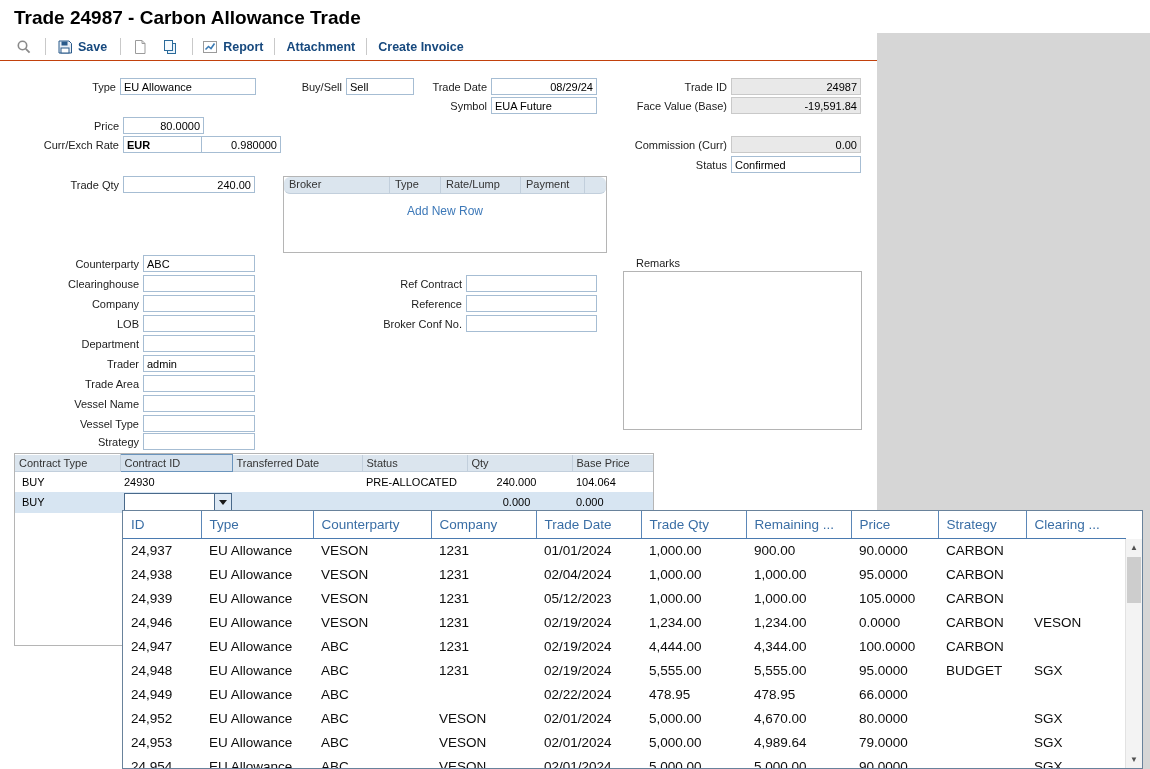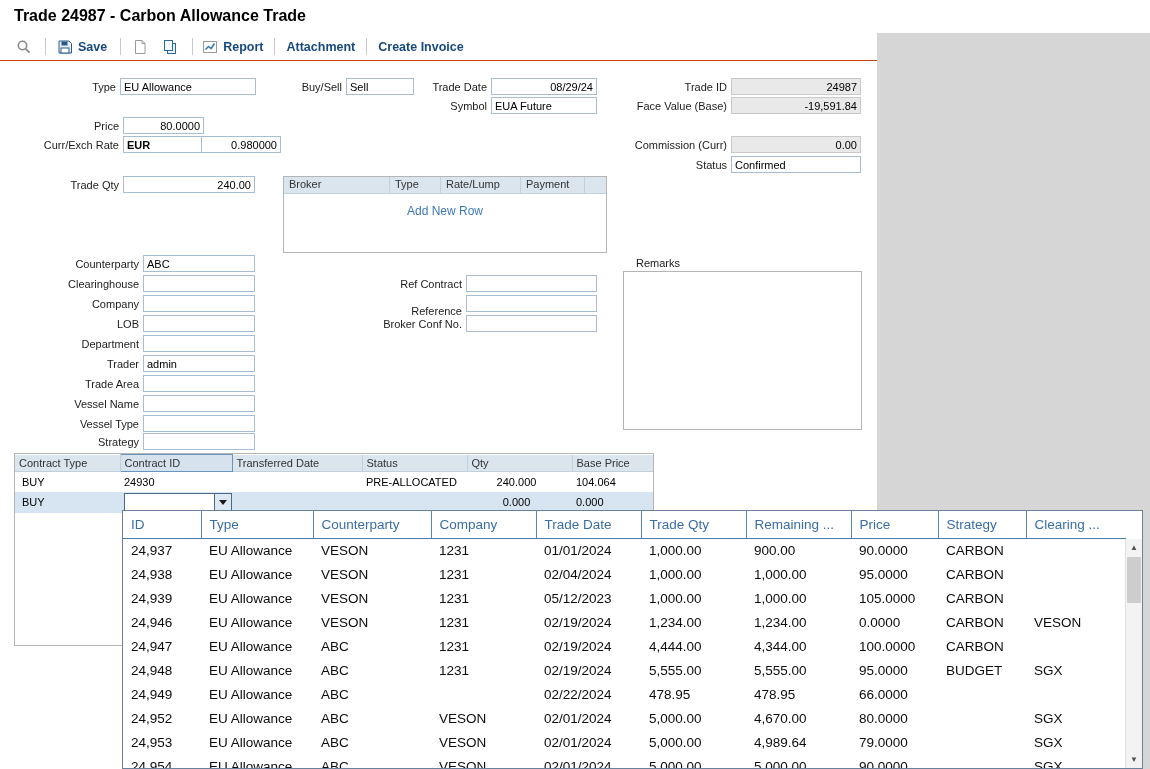--- a/index.html
+++ b/index.html
@@ -1,38 +1,38 @@
 <!DOCTYPE html>
 <html><head>
 <meta charset="utf-8">
 <style>
   * { margin:0; padding:0; box-sizing:border-box; }
   html,body { background:#fff; }
   body { width:1150px; height:769px; font-family:"Liberation Sans",sans-serif; }
   #screen { position:relative; width:1150px; height:769px; overflow:hidden; background:#fff; }
 
-  .page-title { position:absolute; left:14px; top:7px; font-size:16px; font-weight:bold; color:#000; white-space:nowrap; }
+  .page-title { position:absolute; left:14px; top:7px; font-size:19px; font-weight:bold; color:#000; white-space:nowrap; }
 
   .toolbar { position:absolute; left:0; top:33px; width:877px; height:28px; display:flex; align-items:center; border-bottom:1px solid #c2410c; background:#fff; }
   .tb-item { display:flex; align-items:center; gap:5px; color:#17497E; font-size:12.5px; font-weight:bold; cursor:pointer; white-space:nowrap; }
   .tb-icon { display:inline-flex; width:16px; height:16px; }
   .tb-sep { width:1px; height:17px; background:#c9c9c9; }
 
   .gray-panel { position:absolute; left:877px; top:33px; width:273px; height:736px; background:#d6d6d6; }
 
   .lbl { position:absolute; font-size:11px; color:#1c1c1c; text-align:right; height:14px; line-height:14px; white-space:nowrap; }
   .lbl.left { text-align:left; }
   .inp { position:absolute; height:17px; border:1px solid #a6bdd3; background:#fff; font-family:inherit; font-size:11px; padding:0 3px; color:#000; outline:none; }
   .inp.num { text-align:right; }
   .inp.ro { background:#e9e9e9; border-color:#c9c9c9; }
 
   .remarks { position:absolute; left:623px; top:271px; width:239px; height:159px; border:1px solid #b4b4b4; background:#fff; font-family:inherit; font-size:11px; resize:none; outline:none; }
 
   .broker { position:absolute; left:283px; top:176px; width:324px; height:77px; border:1px solid #b5b5b5; background:#fff; }
-  .broker-head { display:flex; height:17px; background:#dbe5ee; border-bottom:1px solid #c2cfdc; }
+  .broker-head { display:flex; height:17px; background:#dbe5ee; border-bottom:1px solid #c2cfdc;border-radius:6px; }
   .broker-head div { font-size:11px; color:#333; padding:1px 0 0 5px; border-right:1px solid #c2cfdc; height:100%; overflow:hidden; white-space:nowrap; }
   .broker-head div:nth-child(1){width:106px}
   .broker-head div:nth-child(2){width:51px}
   .broker-head div:nth-child(3){width:80px}
   .broker-head div:nth-child(4){width:64px}
   .add-row { display:block; text-align:center; margin-top:10px; color:#3c78b8; font-size:12px; cursor:pointer; }
 
   .contracts { position:absolute; left:14px; top:453px; width:640px; height:193px; border:1px solid #b5b5b5; background:#fff; overflow:hidden; }
   .contracts table { border-collapse:collapse; table-layout:fixed; width:638px; }
   .contracts th { background:#dbe5ee; font-size:11px; font-weight:normal; color:#333; text-align:left; padding:2px 4px; border-right:1px solid #c2cfdc; border-bottom:1px solid #c2cfdc; height:17px; overflow:hidden; white-space:nowrap; }
@@ -190,21 +190,21 @@
 
   <label class="lbl" style="left:10px;top:417px;width:129px">Vessel Type</label>
   <input class="inp" style="left: 143px; top: 415px; width: 112px;" value="">
 
   <label class="lbl" style="left:10px;top:435px;width:129px">Strategy</label>
   <input class="inp" style="left: 143px; top: 433px; width: 112px;" value="">
 
   <label class="lbl" style="left:350px;top:277px;width:112px">Ref Contract</label>
   <input class="inp" style="left: 466px; top: 275px; width: 131px;" value="">
 
-  <label class="lbl" style="left:350px;top:304px;width:112px">Reference</label>
+  <label class="lbl" style="left:350px;top:297px;width:112px">Reference</label>
   <input class="inp" style="left: 466px; top: 295px; width: 131px;" value="">
 
   <label class="lbl" style="left:350px;top:317px;width:112px">Broker Conf No.</label>
   <input class="inp" style="left: 466px; top: 315px; width: 131px;" value="">
 
   <label class="lbl left" style="left:636px;top:256px;width:80px">Remarks</label>
   <textarea class="remarks" style=""></textarea>
 
   <div class="contracts">
     <table>

